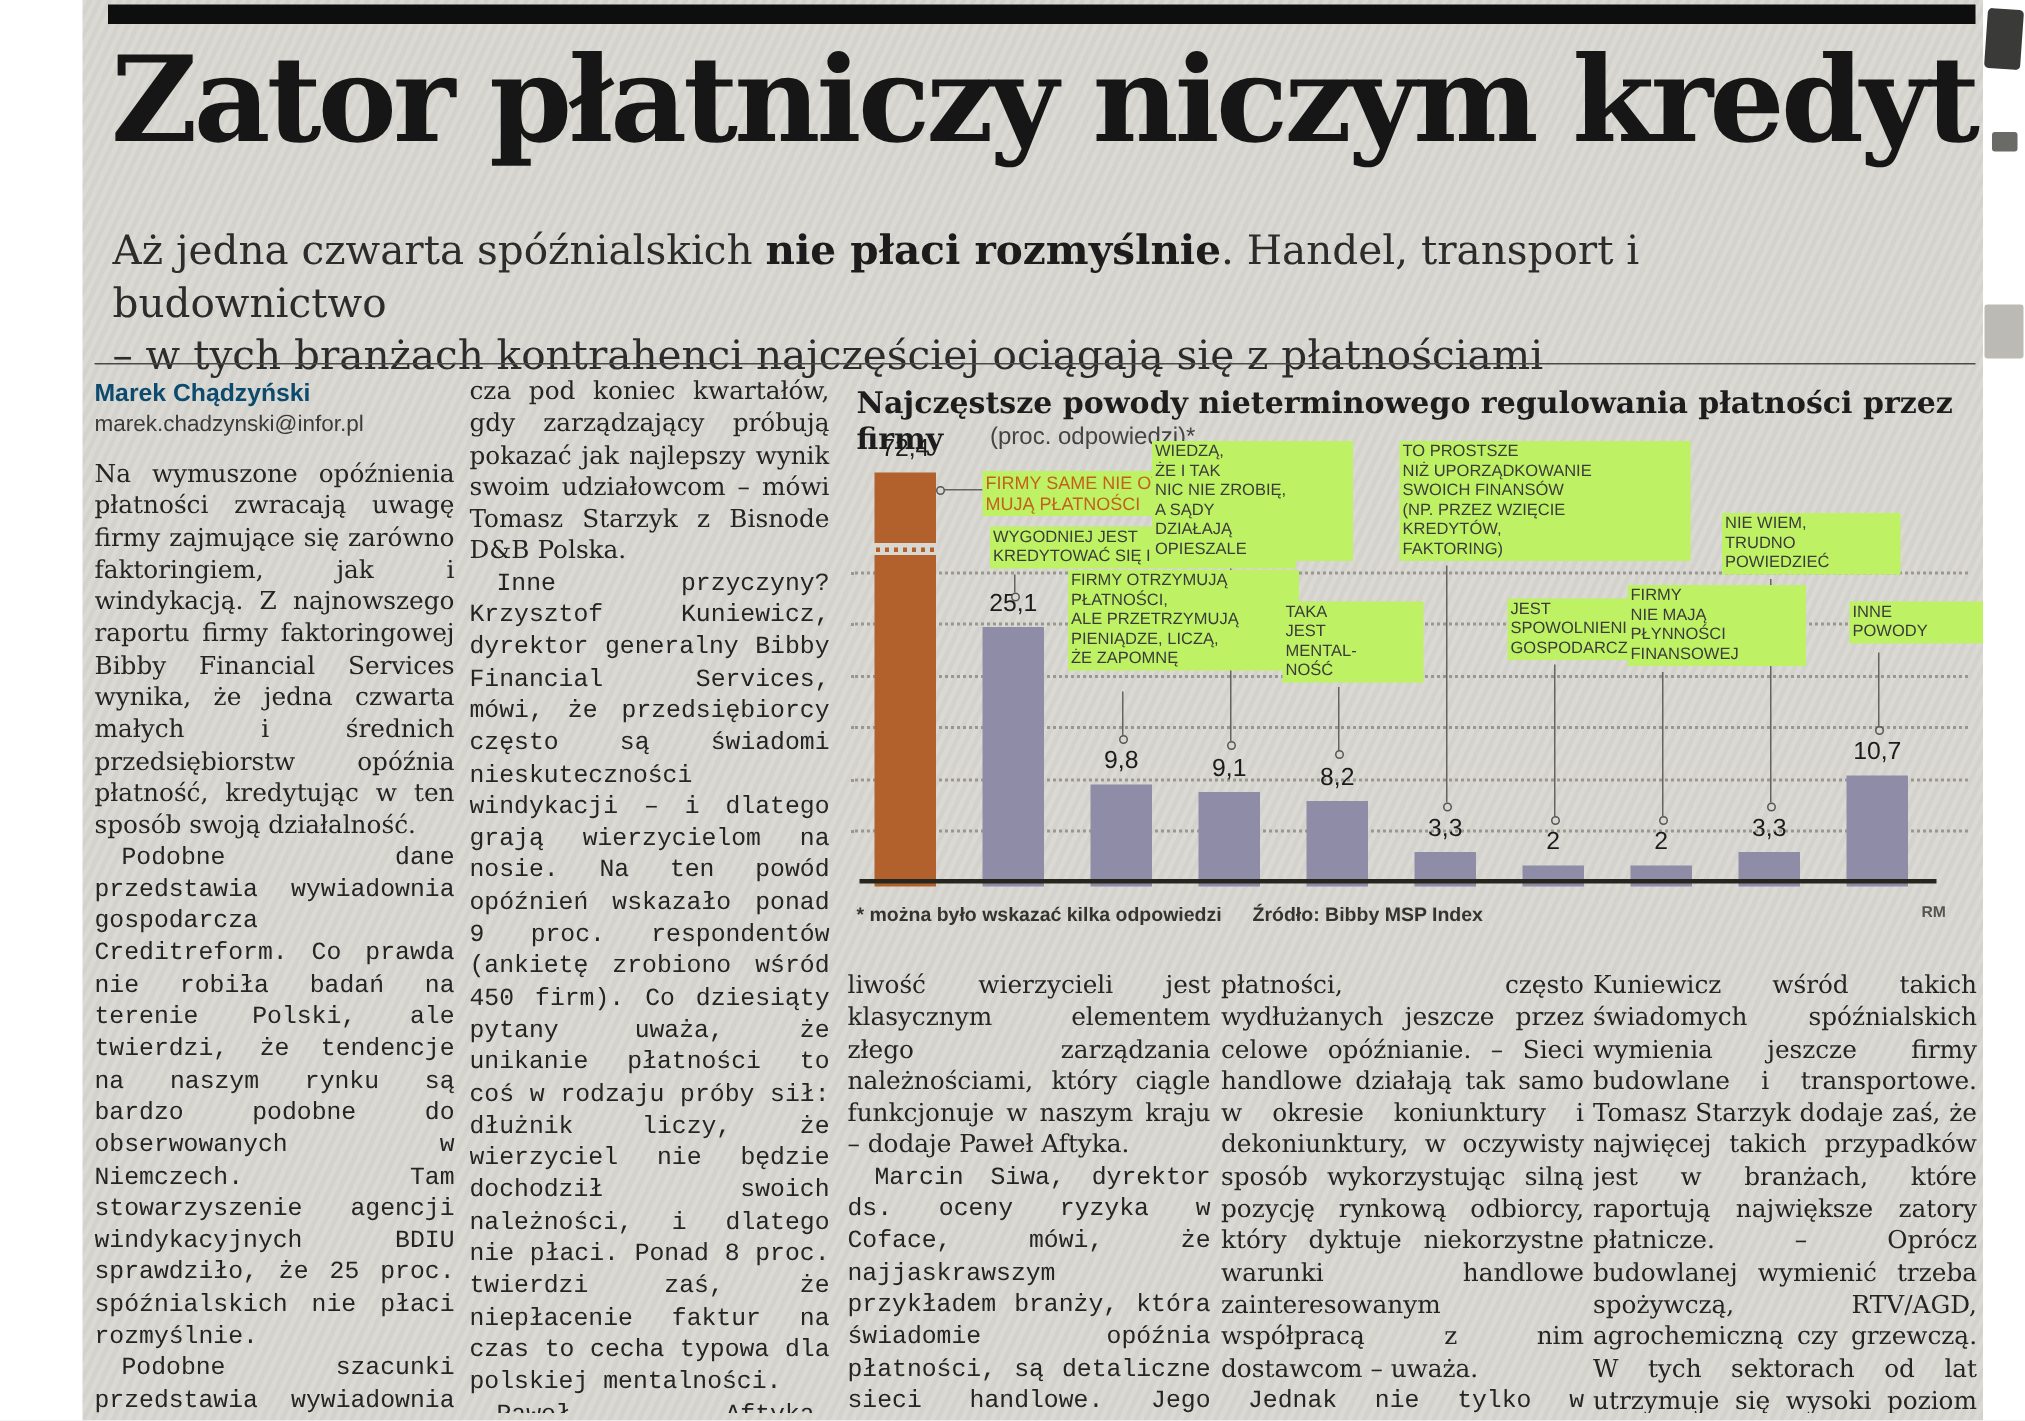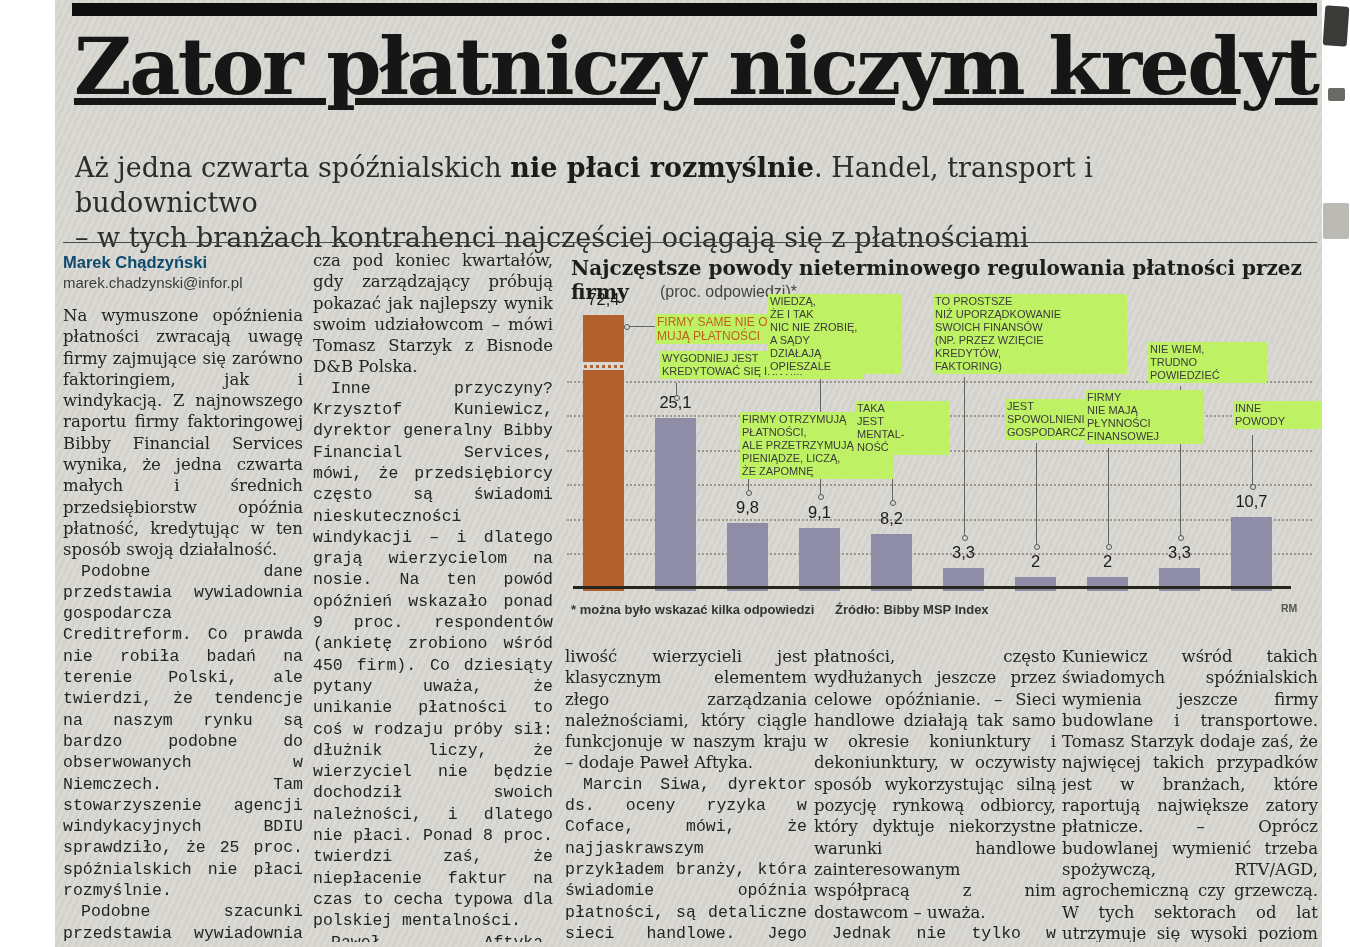--- a/index.html
+++ b/index.html
@@ -10,21 +10,21 @@
          background-image:repeating-linear-gradient(115deg, rgba(255,255,255,.05) 0 3px, rgba(0,0,0,.025) 3px 6px);}
   
   .art1{position:absolute; left:1324px; top:6px; width:24px; height:40px; background:#3a3a38; border-radius:3px; transform:rotate(4deg);}
   .art2{position:absolute; left:1328px; top:88px; width:17px; height:13px; background:#6a6a66; border-radius:2px;}
   .art3{position:absolute; left:1323px; top:203px; width:26px; height:36px; background:#bcbab4; border-radius:2px;}
 
   .topbar{position:absolute; left:72px; top:3px; width:1245px; height:13px; background:#0e0e0e;}
 
   .headline{position:absolute; left:74px; top:20px; width:1245px;
             font-family:"DejaVu Serif", serif; font-weight:bold; font-size:79px; letter-spacing:-2.5px;
-            color:#161616; white-space:nowrap;text-decoration:underline;}
+            color:#161616; white-space:nowrap;}
   .standfirst{position:absolute; left:75px; top:150px; width:1200px;
               font-family:"DejaVu Serif", serif; font-size:27px; line-height:35px; color:#2c2c2c;}
   .standfirst b{color:#1c1c1c;}
   .rule{position:absolute; left:63px; top:242px; width:1254px; height:1px; background:#4a4a48;}
 
   
   .col{position:absolute; text-align:justify; overflow:hidden; color:#242424;
        font-family:"DejaVu Serif", serif; font-size:16.5px; line-height:21.3px;}
   .col p{margin:0; overflow-wrap:break-word;}
   .col p.ind{text-indent:18px;font-family:Liberation Mono, monospace;}
@@ -53,21 +53,21 @@
   .bar.clipped::before{content:""; position:absolute; left:1px; right:1px; top:50px; height:3px; z-index:1;
       background:repeating-linear-gradient(90deg, var(--highlight_bar,#b2602c) 0 3px, transparent 3px 6px);}
   .val{position:absolute; top:0; left:50%; transform:translateX(-50%); width:64px; text-align:center;
        font-weight:normal; font-size:16.5px; color:#1b1b1b;}
 
   .c-label{position:absolute; white-space:pre-line; font-weight:normal; font-size:11px; line-height:13px;
            color:#3b3b3b; background:#bef264; z-index:2; padding:1px 2px;}
   .c-label.orange{color:var(--highlight_label,#c2611d); font-size:12px; line-height:14px;}
   .lbl1{left:90px;  top:64px;  width:176px;}
   .lbl2{left:95px;  top:101px; width:200px;}
-  .lbl3{left:147px; top:162px; width:150px;margin-left:28px;}
+  .lbl3{left:147px; top:130px; width:150px;}
   .lbl4{left:203px; top:44px;  width:130px;}
   .lbl5{left:290px; top:151px; width:90px;}
   .lbl6{left:368px; top:44px;  width:190px;}
   .lbl7{left:440px; top:149px; width:135px;}
   .lbl8{left:520px; top:140px; width:115px;}
   .lbl9{left:583px; top:92px;  width:115px;}
   .lbl10{left:668px;top:151px; width:85px;}
 
   .leader{position:absolute; width:1px; background:#63635f; z-index:1;}
   .leader::after{content:""; position:absolute; bottom:-6px; left:-2.5px; width:4px; height:4px;

